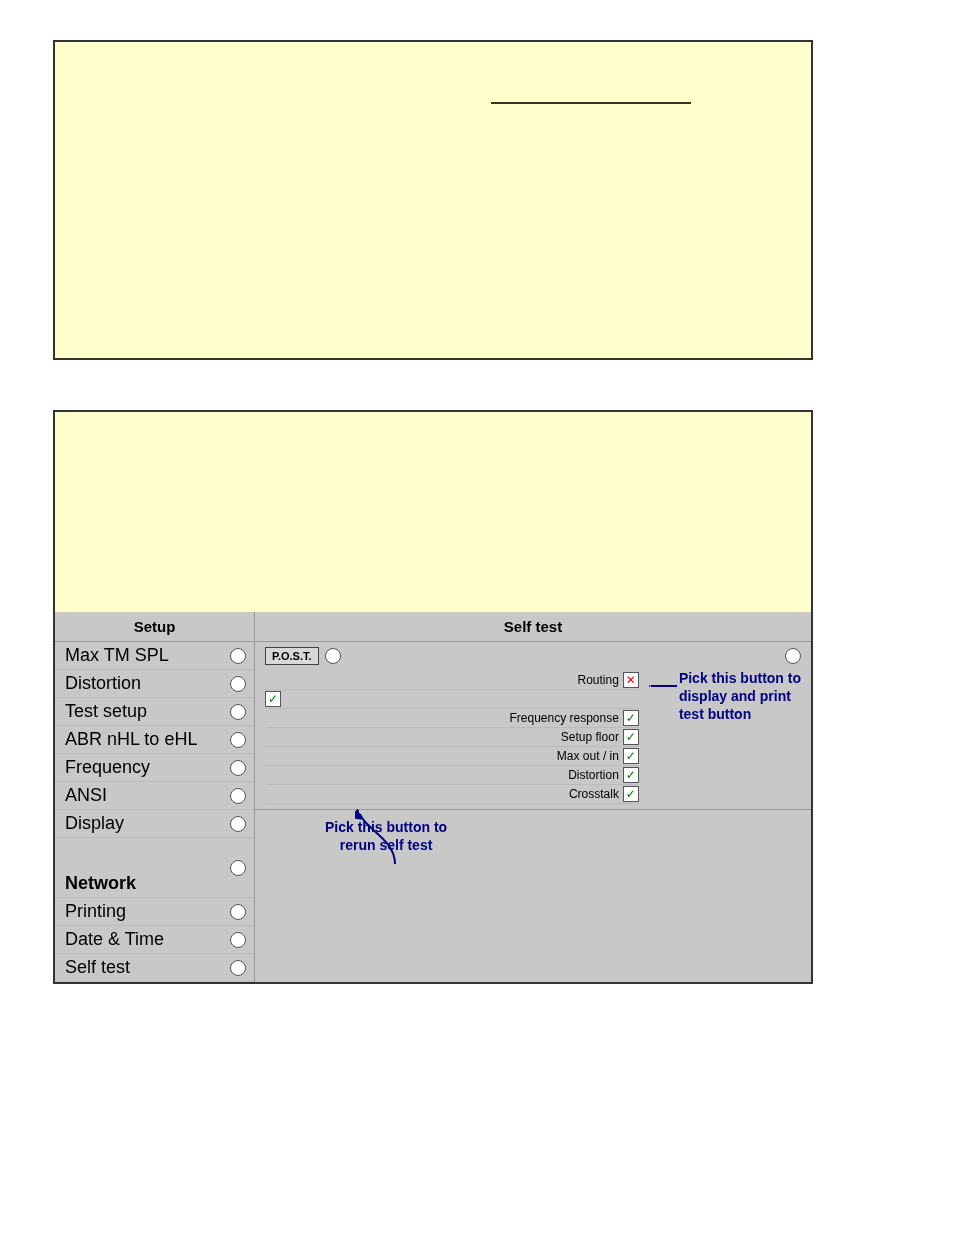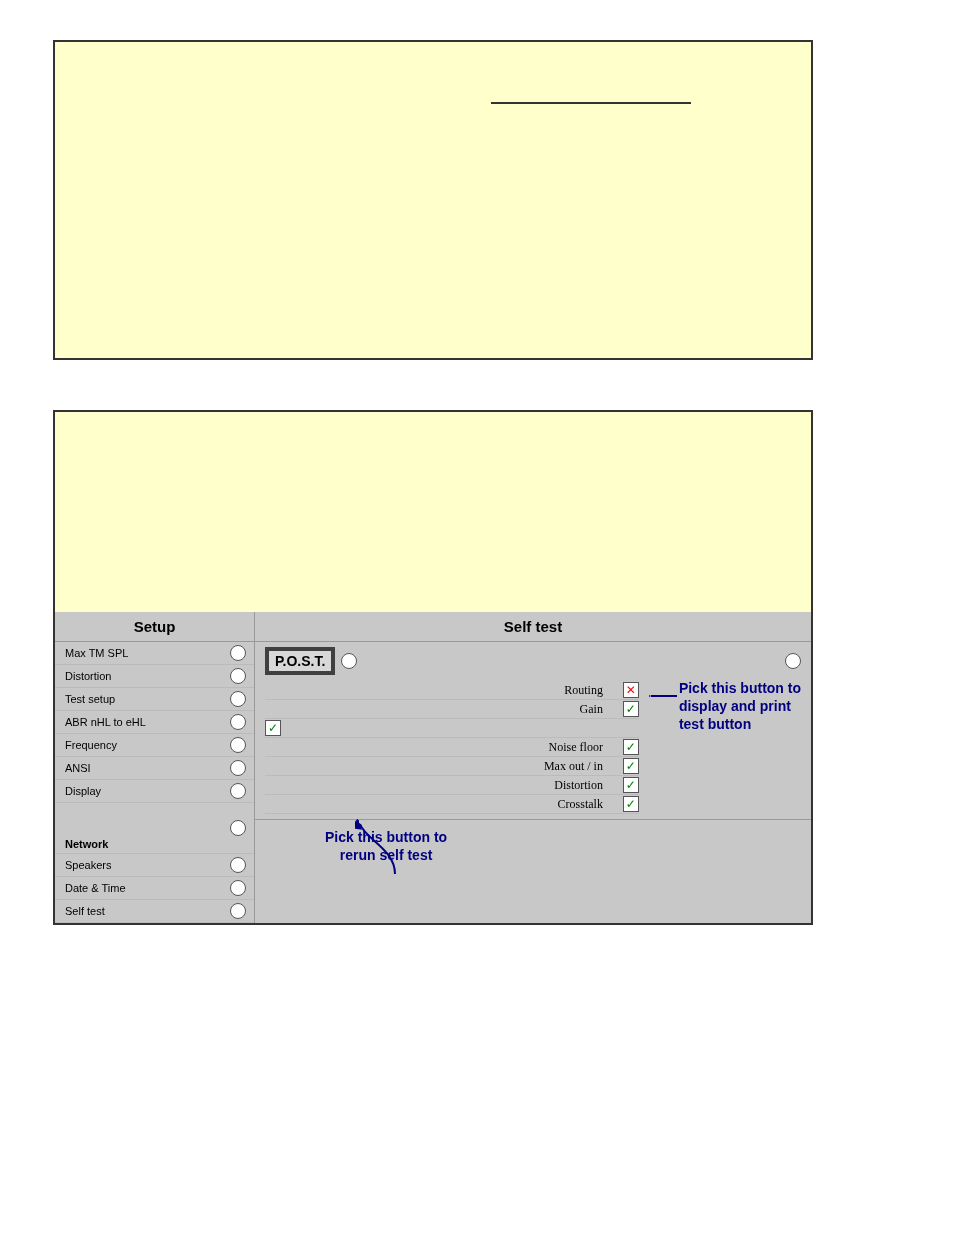--- a/index.html
+++ b/index.html
@@ -79,21 +79,21 @@
     .setup-item {
       display: flex;
       align-items: center;
       justify-content: space-between;
       padding: 3px 8px 3px 10px;
       border-bottom: 1px solid #bbb;
       background: #c8c8c8;
     }
 
     .setup-item-label {
-      font-size: 11px;
+      font-size: 18px;
       font-weight: normal;
     }
 
     .setup-item.bold-item .setup-item-label {
       font-weight: bold;
       margin-top: 32px;
     }
 
     .circle-btn {
       width: 16px;
@@ -129,46 +129,45 @@
     }
 
     .post-row {
       display: flex;
       align-items: center;
       gap: 6px;
       margin-bottom: 4px;
     }
 
     .post-btn {
-      border: 4px solid #404040;
+      border: 1px solid #404040;
       background: #d8d8d8;
       padding: 2px 6px;
-      font-size: 14px;
+      font-size: 11px;
       font-weight: bold;
       cursor: pointer;
     }
 
     .test-results-area {
       margin-top: 2px;
     }
 
     .test-row {
       display: flex;
       align-items: center;
       justify-content: space-between;
       padding: 1px 0;
       border-bottom: 1px solid #bbb;
     }
 
     .test-label {
       font-size: 12px;
       text-align: right;
       flex: 1;
-      padding-right: 20px;
-      font-family: Liberation Serif, serif;
+      padding-right: 4px;
     }
 
     .checkbox-x {
       width: 16px;
       height: 16px;
       border: 1.5px solid #555;
       background: white;
       display: flex;
       align-items: center;
       justify-content: center;
@@ -266,21 +265,21 @@
             </div>
             <div class="setup-item">
               <span class="setup-item-label">Display</span>
               <div class="circle-btn"></div>
             </div>
             <div class="setup-item bold-item">
               <span class="setup-item-label">Network</span>
               <div class="circle-btn"></div>
             </div>
             <div class="setup-item">
-              <span class="setup-item-label">Speakers</span>
+              <span class="setup-item-label">Printing</span>
               <div class="circle-btn"></div>
             </div>
             <div class="setup-item">
               <span class="setup-item-label">Date &amp; Time</span>
               <div class="circle-btn"></div>
             </div>
             <div class="setup-item">
               <span class="setup-item-label">Self test</span>
               <div class="circle-btn"></div>
             </div>
@@ -300,28 +299,28 @@
               <div class="circle-empty"></div>
             </div>
 
             <div style="display:flex; align-items:flex-start;">
               <div class="test-results-area" style="flex:1;" id="test-rows-container">
                   <div class="test-row">
                     <span class="test-label">Routing</span>
                     <div class="checkbox-x">✕</div>
                   </div>
                   <div class="test-row">
-                    <span class="test-label">Gain</span>
-                    <div class="checkbox-check">✓</div>
-                  </div>
-                  <div class="test-row">
-                    <div class="checkbox-check">✓</div>
-                  </div>
-                  <div class="test-row">
-                    <span class="test-label">Noise floor</span>
+                    <div class="checkbox-check">✓</div>
+                  </div>
+                  <div class="test-row">
+                    <span class="test-label">Frequency response</span>
+                    <div class="checkbox-check">✓</div>
+                  </div>
+                  <div class="test-row">
+                    <span class="test-label">Setup floor</span>
                     <div class="checkbox-check">✓</div>
                   </div>
                   <div class="test-row">
                     <span class="test-label">Max out / in</span>
                     <div class="checkbox-check">✓</div>
                   </div>
                   <div class="test-row">
                     <span class="test-label">Distortion</span>
                     <div class="checkbox-check">✓</div>
                   </div>

